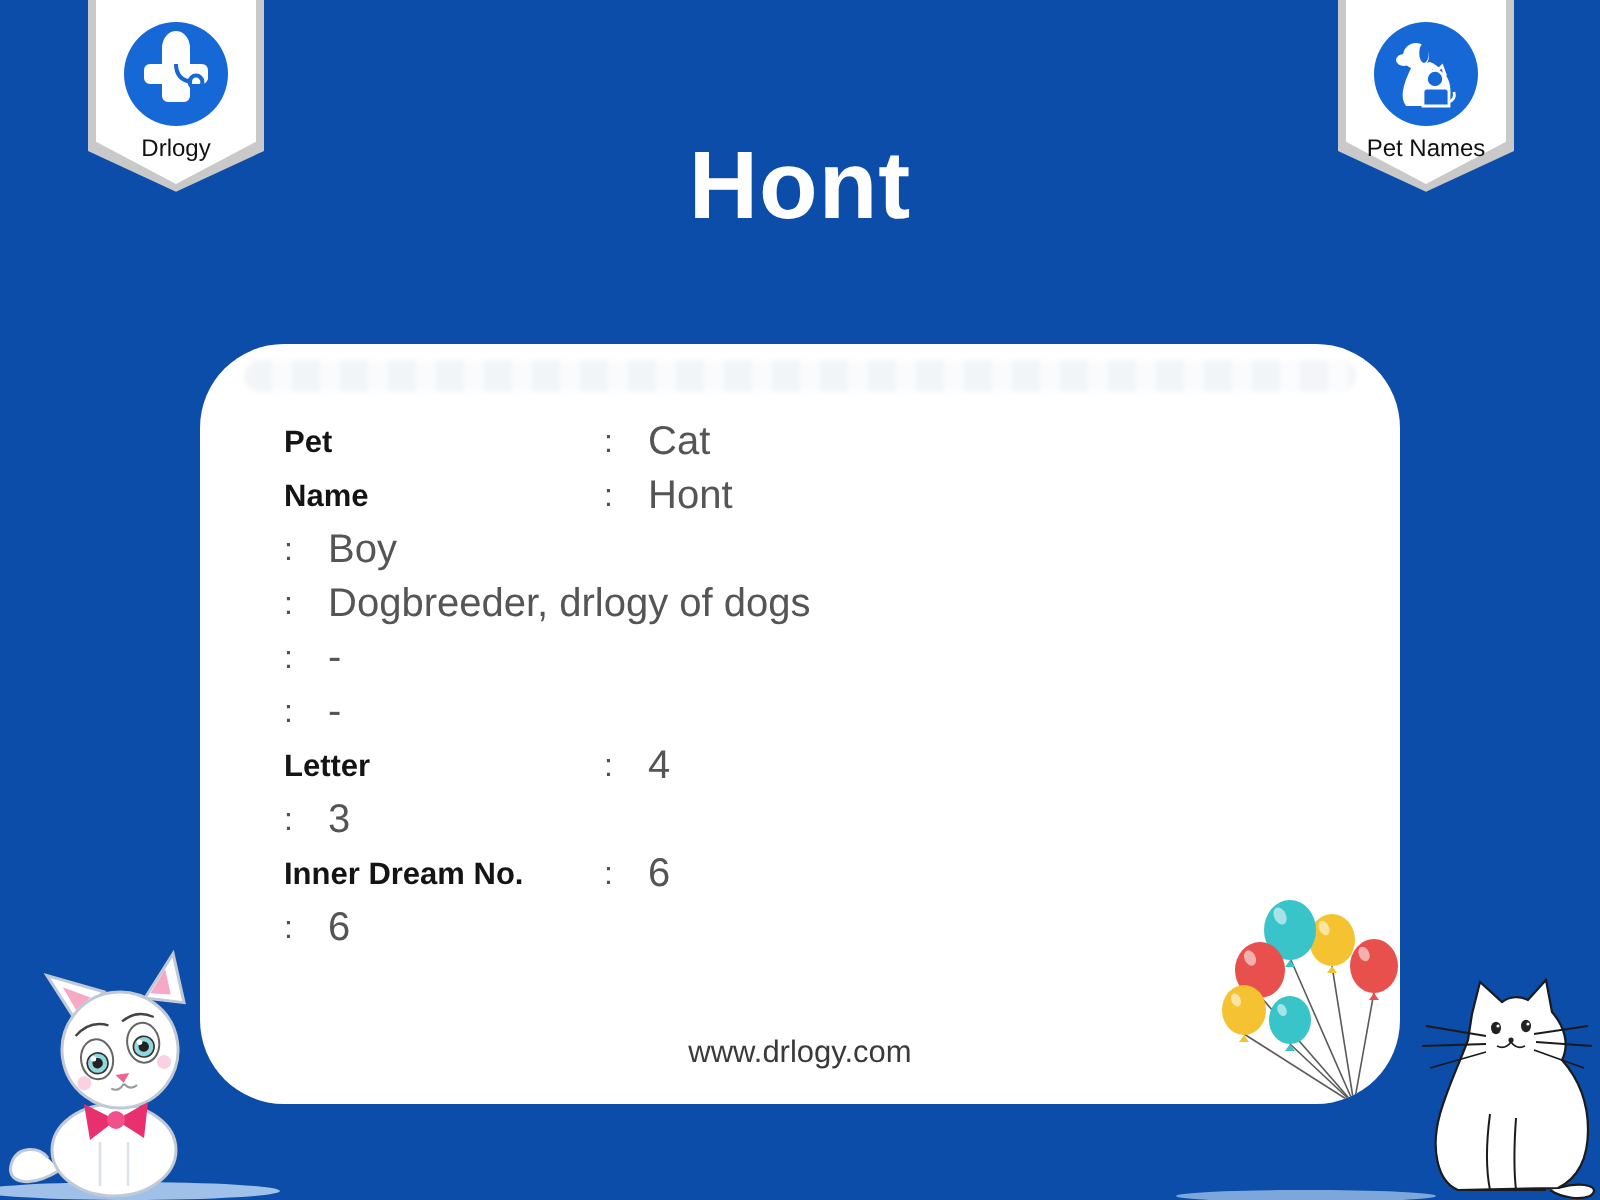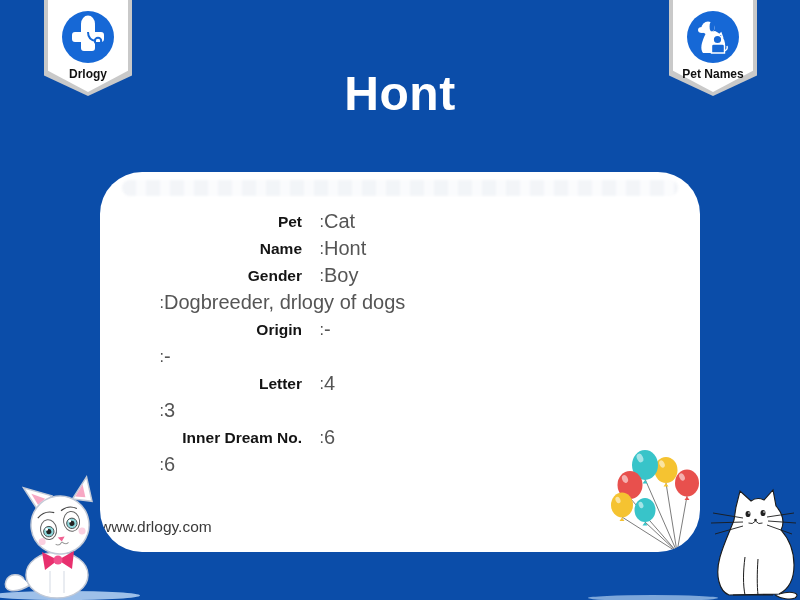--- a/index.html
+++ b/index.html
@@ -17,46 +17,46 @@
     position:absolute;top:0;left:0;width:88px;height:102px;background:#c9c9c9;
     clip-path:polygon(0 0,100% 0,100% 74%,50% 94%,0 74%);
   }
   .ribbon-front{
     position:absolute;top:0;left:4px;width:80px;height:92px;background:#ffffff;
     clip-path:polygon(0 0,100% 0,100% 77%,50% 100%,0 77%);
   }
   .badge-circle{position:absolute;top:11px;left:18px;width:52px;height:52px;}
   .badge-label{
     position:absolute;top:67px;left:4px;width:80px;text-align:center;
-    font-size:12px;font-weight:bold;color:#111;
+    font-size:12px;font-weight:normal;color:#111;
   }
 
   
   .page-title{
     position:absolute;top:66px;left:0;width:100%;text-align:center;
     font-size:48px;font-weight:bold;color:#ffffff;letter-spacing:.5px;
   }
 
   
   .card{
     position:absolute;left:100px;top:172px;width:600px;height:380px;
     background:#ffffff;border-radius:42px;overflow:hidden;
   }
   .watermark-band{
     position:absolute;top:8px;left:22px;right:22px;height:16px;border-radius:8px;
     background:repeating-linear-gradient(90deg,#e9edf3 0 14px,#f7f9fc 14px 24px);
     opacity:.55;filter:blur(1px);
   }
   .info-table{position:absolute;left:42px;top:36px;}
-  .row{display:flex;align-items:center;height:27px;text-align:right;}
+  .row{display:flex;align-items:center;height:27px;}
   .lbl{width:160px;font-size:15.5px;font-weight:bold;color:#141414;}
   .sep{width:22px;font-size:16px;color:#4f4f4f;}
   .val{font-size:20px;color:#555555;}
   .website{
-    position:absolute;bottom:16px;left:0;width:100%;
+    position:absolute;bottom:16px;left:0;width:100%;text-align:center;
     font-size:15.5px;color:#3a3a3a;
   }
   .balloons{position:absolute;left:505px;top:272px;width:100px;height:108px;}
 
   
   .cat-left{position:absolute;left:0;top:473px;width:105px;height:127px;}
   .cat-right{position:absolute;left:705px;top:487px;width:95px;height:113px;}
   .ground{position:absolute;background:#aecdf0;border-radius:50%;}
   .ground-left{left:-10px;top:591px;width:150px;height:9px;opacity:.9;}
   .ground-right{left:588px;top:595px;width:130px;height:6px;opacity:.7;}
@@ -106,30 +106,28 @@
       <span class="lbl">Pet</span>
       <span class="sep">:</span>
       <span class="val">Cat</span>
     </div>
     <div class="row">
       <span class="lbl">Name</span>
       <span class="sep">:</span>
       <span class="val">Hont</span>
     </div>
     <div class="row">
-      <span class="lbl">Gender</span>
       <span class="sep">:</span>
       <span class="val">Boy</span>
     </div>
     <div class="row">
       <span class="sep">:</span>
       <span class="val">Dogbreeder, drlogy of dogs</span>
     </div>
     <div class="row">
-      <span class="lbl">Origin</span>
       <span class="sep">:</span>
       <span class="val">-</span>
     </div>
     <div class="row">
       <span class="sep">:</span>
       <span class="val">-</span>
     </div>
     <div class="row">
       <span class="lbl">Letter</span>
       <span class="sep">:</span>

